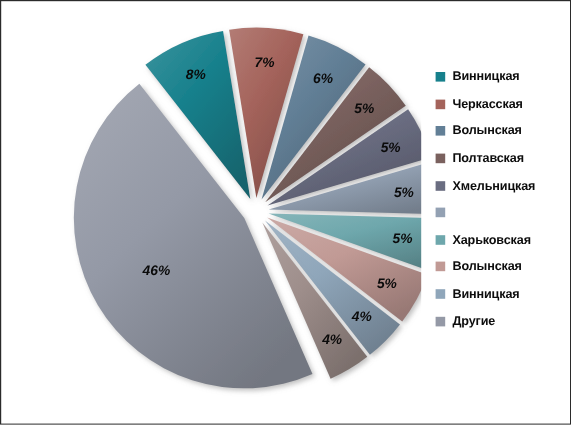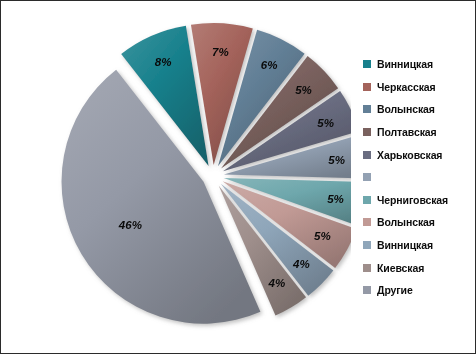--- a/index.html
+++ b/index.html
@@ -170,40 +170,36 @@
       <div class="legend-item">
         <span class="legend-swatch" style="background: rgb(98, 127, 150);"></span>
         <span class="legend-label">Волынская</span>
       </div>
       <div class="legend-item">
         <span class="legend-swatch" style="background: rgb(122, 97, 94);"></span>
         <span class="legend-label">Полтавская</span>
       </div>
       <div class="legend-item">
         <span class="legend-swatch" style="background: rgb(106, 109, 129);"></span>
+        <span class="legend-label">Хмельницкая</span>
+      </div>
+      <div class="legend-item">
+        <span class="legend-swatch" style="background: rgb(147, 161, 179);"></span>
+      </div>
+      <div class="legend-item">
+        <span class="legend-swatch" style="background: rgb(110, 167, 172);"></span>
         <span class="legend-label">Харьковская</span>
-      </div>
-      <div class="legend-item">
-        <span class="legend-swatch" style="background: rgb(147, 161, 179);"></span>
-      </div>
-      <div class="legend-item">
-        <span class="legend-swatch" style="background: rgb(110, 167, 172);"></span>
-        <span class="legend-label">Черниговская</span>
       </div>
       <div class="legend-item">
         <span class="legend-swatch" style="background: rgb(193, 154, 149);"></span>
         <span class="legend-label">Волынская</span>
       </div>
       <div class="legend-item">
         <span class="legend-swatch" style="background: rgb(143, 166, 186);"></span>
         <span class="legend-label">Винницкая</span>
       </div>
       <div class="legend-item">
-        <span class="legend-swatch" style="background: rgb(158, 142, 139);"></span>
-        <span class="legend-label">Киевская</span>
-      </div>
-      <div class="legend-item">
         <span class="legend-swatch" style="background: rgb(148, 153, 166);"></span>
         <span class="legend-label">Другие</span>
       </div>
     </div>
 
 </div>
 
 </body></html>

